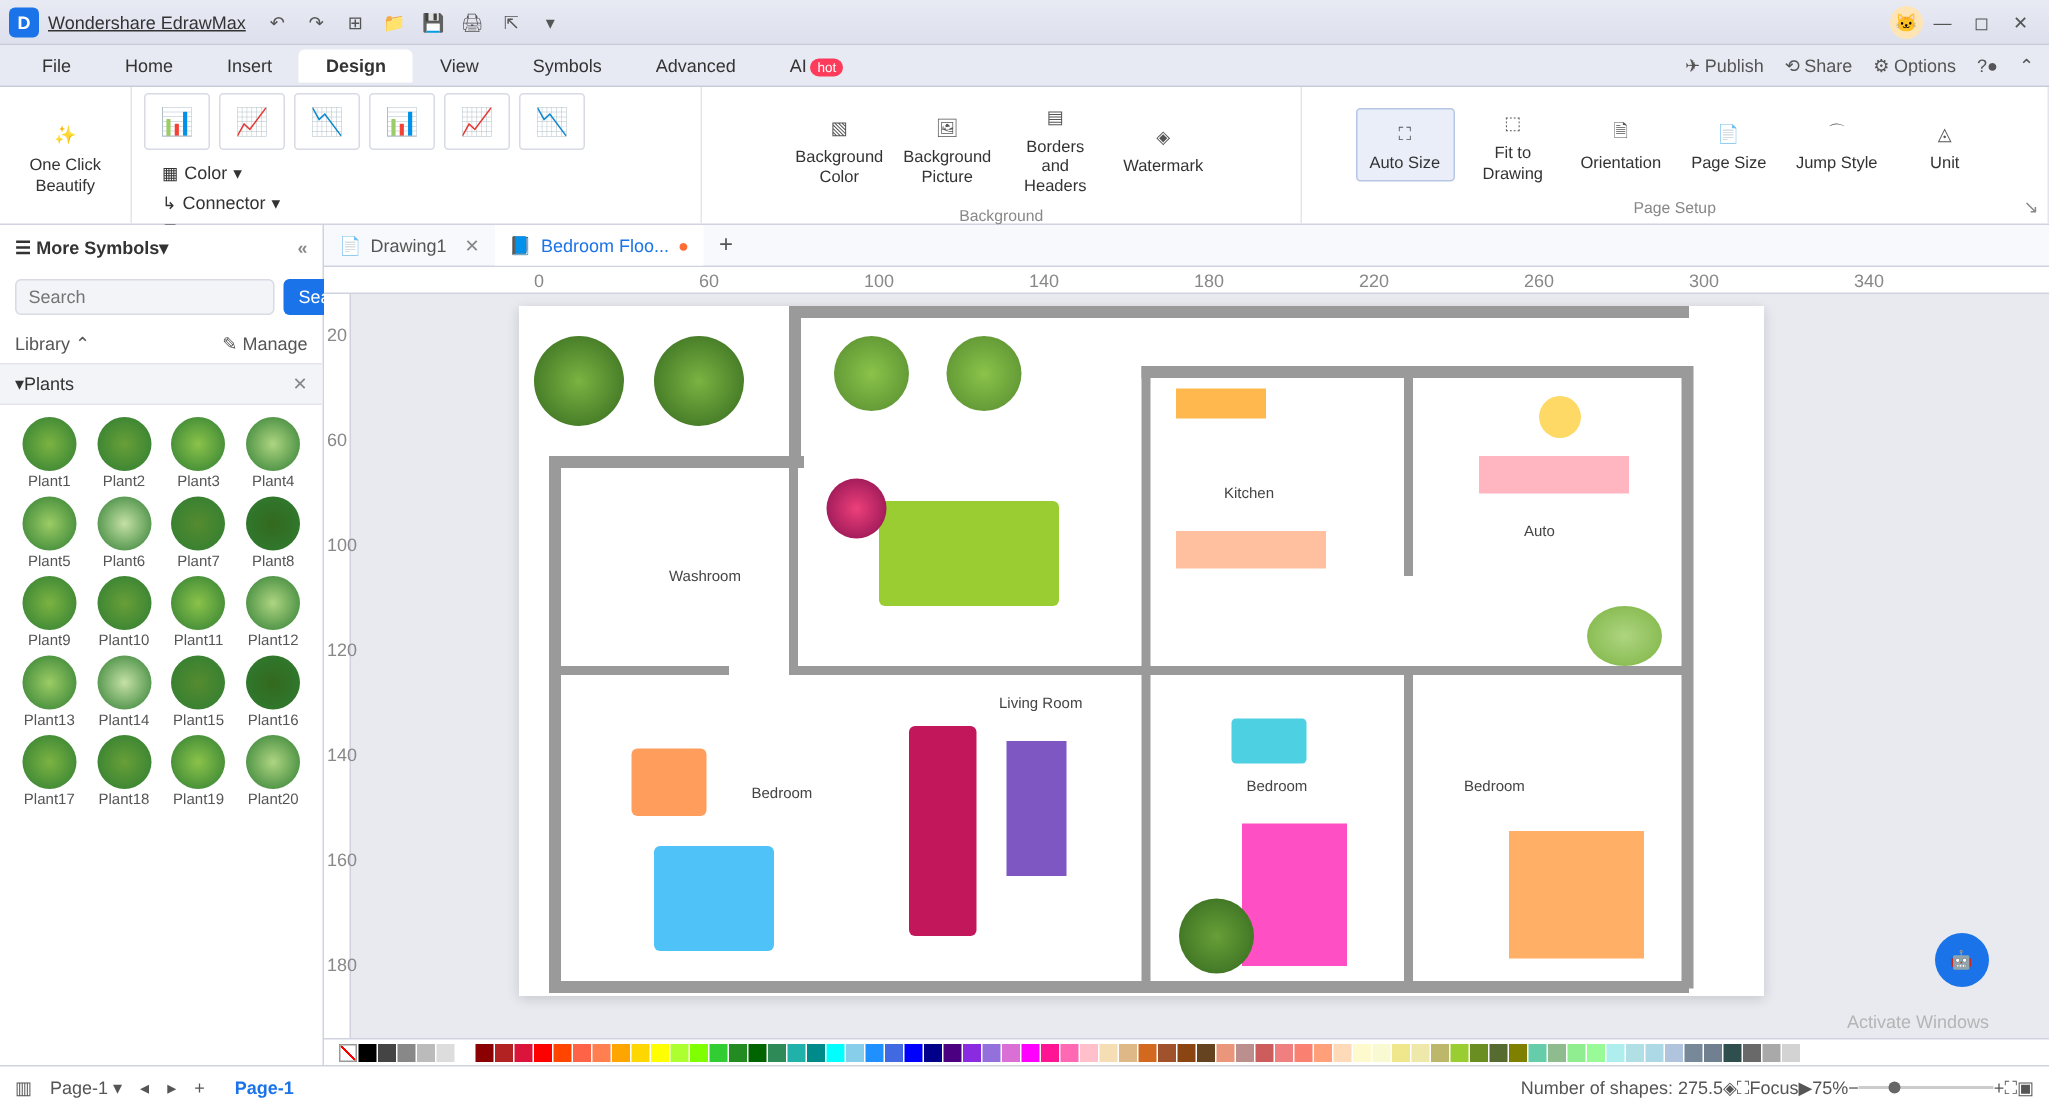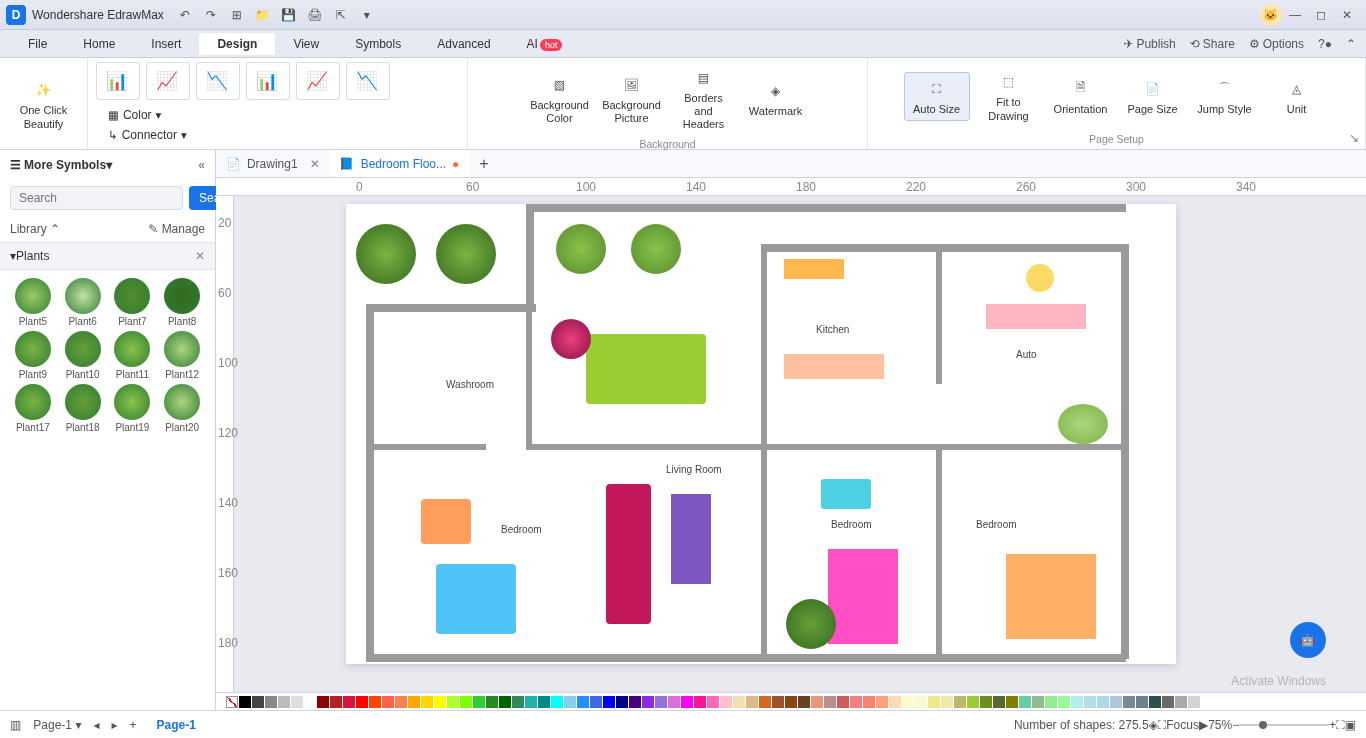--- a/index.html
+++ b/index.html
@@ -1,19 +1,19 @@
 <!DOCTYPE html>
 <html><head>
 <meta charset="utf-8">
 <style>
 *{margin:0;padding:0;box-sizing:border-box;font-family:"Segoe UI",Arial,sans-serif;font-size:12px;}
 body{width:1366px;height:738px;background:#f5f6fa;overflow:hidden;position:relative;}
 .titlebar{height:30px;background:linear-gradient(180deg,#e8eaf3,#dde0ed);display:flex;align-items:center;padding:0 6px;border-bottom:1px solid #c8cbd8;}
 .titlebar .logo{width:20px;height:20px;background:#1a73e8;border-radius:4px;display:flex;align-items:center;justify-content:center;color:#fff;font-weight:bold;margin-right:6px;}
-.titlebar .title{font-size:12px;color:#333;margin-right:12px;}
+.titlebar .title{font-size:12px;color:#333;margin-right:12px;text-decoration:underline;}
 .titlebar .qat{display:flex;gap:8px;align-items:center;}
 .titlebar .qat-btn{width:18px;height:18px;display:flex;align-items:center;justify-content:center;color:#555;cursor:pointer;}
 .titlebar .spacer{flex:1;}
 .titlebar .win-btn{width:26px;height:26px;display:flex;align-items:center;justify-content:center;color:#555;cursor:pointer;}
 .menubar{height:28px;background:#e8eaf3;display:flex;align-items:center;padding:0 10px;border-bottom:1px solid #c8cbd8;}
 .menubar .menu-item{padding:4px 18px;color:#333;cursor:pointer;font-size:12px;}
 .menubar .menu-item.active{background:#fff;border-radius:4px 4px 0 0;font-weight:600;}
 .menubar .ai-badge{background:#ff3b5c;color:#fff;font-size:9px;padding:1px 5px;border-radius:6px;margin-left:2px;}
 .menubar .right-side{margin-left:auto;display:flex;gap:14px;align-items:center;}
 .menubar .right-side span{color:#555;font-size:12px;display:flex;align-items:center;gap:3px;cursor:pointer;}
@@ -205,20 +205,38 @@
       <span><span>Library</span> ⌃</span>
       <span>✎ <span>Manage</span></span>
     </div>
     <div class="cat-header">
       ▾ <span>Plants</span>
       <span class="close-cat">✕</span>
     </div>
     <div class="plant-grid" id="plant-grid">
         <div class="plant-row">
           <div class="plant-cell">
+            <div class="plant-thumb" style="background: radial-gradient(rgb(124, 179, 66), rgb(46, 125, 50));"></div>
+            <div class="plant-lbl">Plant1</div>
+          </div>
+          <div class="plant-cell">
+            <div class="plant-thumb" style="background: radial-gradient(rgb(104, 159, 56), rgb(46, 125, 50));"></div>
+            <div class="plant-lbl">Plant2</div>
+          </div>
+          <div class="plant-cell">
+            <div class="plant-thumb" style="background: radial-gradient(rgb(139, 195, 74), rgb(46, 125, 50));"></div>
+            <div class="plant-lbl">Plant3</div>
+          </div>
+          <div class="plant-cell">
+            <div class="plant-thumb" style="background: radial-gradient(rgb(174, 213, 129), rgb(46, 125, 50));"></div>
+            <div class="plant-lbl">Plant4</div>
+          </div>
+        </div>
+        <div class="plant-row">
+          <div class="plant-cell">
             <div class="plant-thumb" style="background: radial-gradient(rgb(156, 204, 101), rgb(46, 125, 50));"></div>
             <div class="plant-lbl">Plant5</div>
           </div>
           <div class="plant-cell">
             <div class="plant-thumb" style="background: radial-gradient(rgb(197, 225, 165), rgb(46, 125, 50));"></div>
             <div class="plant-lbl">Plant6</div>
           </div>
           <div class="plant-cell">
             <div class="plant-thumb" style="background: radial-gradient(rgb(85, 139, 47), rgb(46, 125, 50));"></div>
             <div class="plant-lbl">Plant7</div>
@@ -237,20 +255,38 @@
             <div class="plant-thumb" style="background: radial-gradient(rgb(104, 159, 56), rgb(46, 125, 50));"></div>
             <div class="plant-lbl">Plant10</div>
           </div>
           <div class="plant-cell">
             <div class="plant-thumb" style="background: radial-gradient(rgb(139, 195, 74), rgb(46, 125, 50));"></div>
             <div class="plant-lbl">Plant11</div>
           </div>
           <div class="plant-cell">
             <div class="plant-thumb" style="background: radial-gradient(rgb(174, 213, 129), rgb(46, 125, 50));"></div>
             <div class="plant-lbl">Plant12</div>
+          </div>
+        </div>
+        <div class="plant-row">
+          <div class="plant-cell">
+            <div class="plant-thumb" style="background: radial-gradient(rgb(156, 204, 101), rgb(46, 125, 50));"></div>
+            <div class="plant-lbl">Plant13</div>
+          </div>
+          <div class="plant-cell">
+            <div class="plant-thumb" style="background: radial-gradient(rgb(197, 225, 165), rgb(46, 125, 50));"></div>
+            <div class="plant-lbl">Plant14</div>
+          </div>
+          <div class="plant-cell">
+            <div class="plant-thumb" style="background: radial-gradient(rgb(85, 139, 47), rgb(46, 125, 50));"></div>
+            <div class="plant-lbl">Plant15</div>
+          </div>
+          <div class="plant-cell">
+            <div class="plant-thumb" style="background: radial-gradient(rgb(51, 105, 30), rgb(46, 125, 50));"></div>
+            <div class="plant-lbl">Plant16</div>
           </div>
         </div>
         <div class="plant-row">
           <div class="plant-cell">
             <div class="plant-thumb" style="background: radial-gradient(rgb(124, 179, 66), rgb(46, 125, 50));"></div>
             <div class="plant-lbl">Plant17</div>
           </div>
           <div class="plant-cell">
             <div class="plant-thumb" style="background: radial-gradient(rgb(104, 159, 56), rgb(46, 125, 50));"></div>
             <div class="plant-lbl">Plant18</div>

